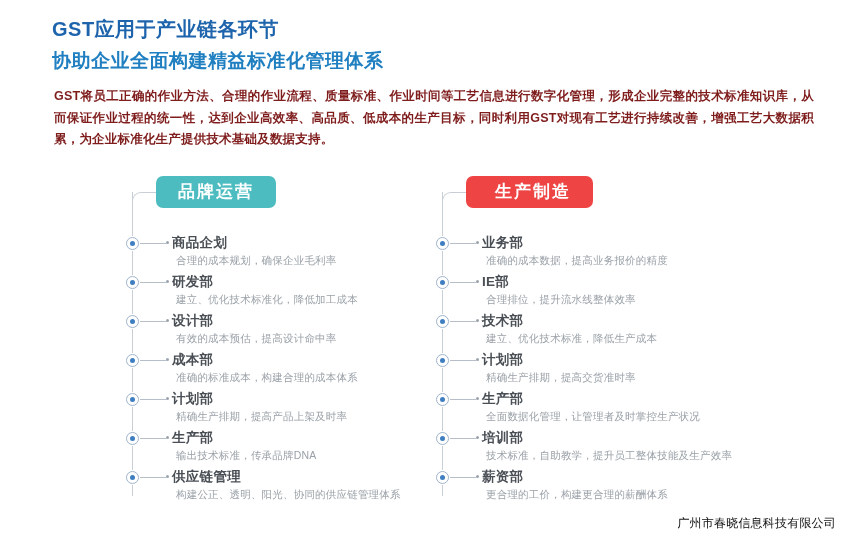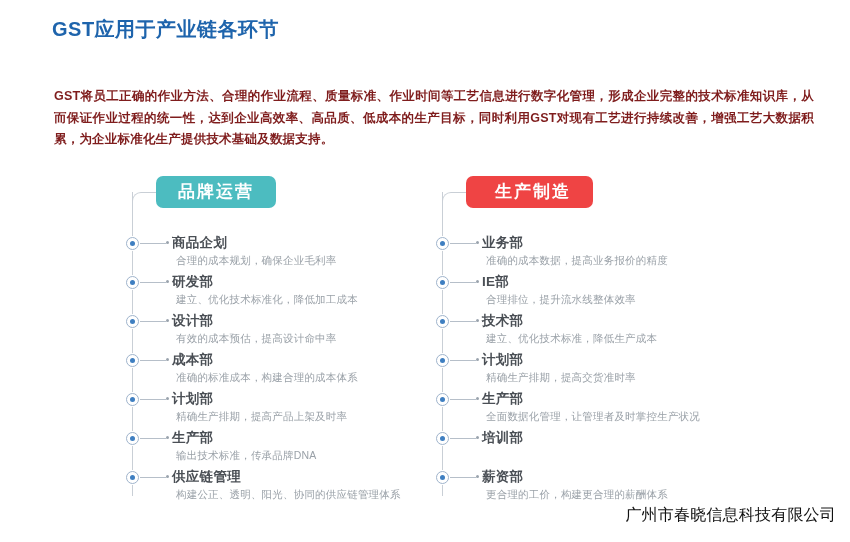--- a/index.html
+++ b/index.html
@@ -183,34 +183,35 @@
     letter-spacing: 0.2px;
     margin-top: 1px;
     padding-left: 4px;
     white-space: nowrap;
   }
 
   
   .footer {
     position: absolute;
     right: 14px;
-    bottom: 16px;
-    font-size: 16px;
+    bottom: 10px;
+    font-size: 12px;
     color: #111111;
     letter-spacing: 0.2px;
     white-space: nowrap;
   }
 </style>
 </head>
 <body>
 
 <div class="page">
 
   <div class="header">
     <div class="title-line1">GST应用于产业链各环节</div>
+    <div class="title-line2">协助企业全面构建精益标准化管理体系</div>
   </div>
 
   <div class="lead">GST将员工正确的作业方法、合理的作业流程、质量标准、作业时间等工艺信息进行数字化管理，形成企业完整的技术标准知识库，从而保证作业过程的统一性，达到企业高效率、高品质、低成本的生产目标，同时利用GST对现有工艺进行持续改善，增强工艺大数据积累，为企业标准化生产提供技术基础及数据支持。</div>
 
   <div class="columns">
 
     <div class="column left">
       <div class="spine"></div>
       <div class="elbow"></div>
 
@@ -313,20 +314,21 @@
           <span class="stub"></span>
           <span class="tick"></span>
           <div class="item-title">生产部</div>
           <div class="item-desc">全面数据化管理，让管理者及时掌控生产状况</div>
         </div>
         <div class="item">
           <span class="node"></span>
           <span class="stub"></span>
           <span class="tick"></span>
           <div class="item-title">培训部</div>
+          <div class="item-desc">技术标准，自助教学，提升员工整体技能及生产效率</div>
         </div>
         <div class="item">
           <span class="node"></span>
           <span class="stub"></span>
           <span class="tick"></span>
           <div class="item-title">薪资部</div>
           <div class="item-desc">更合理的工价，构建更合理的薪酬体系</div>
         </div>
       </div>
     </div>

